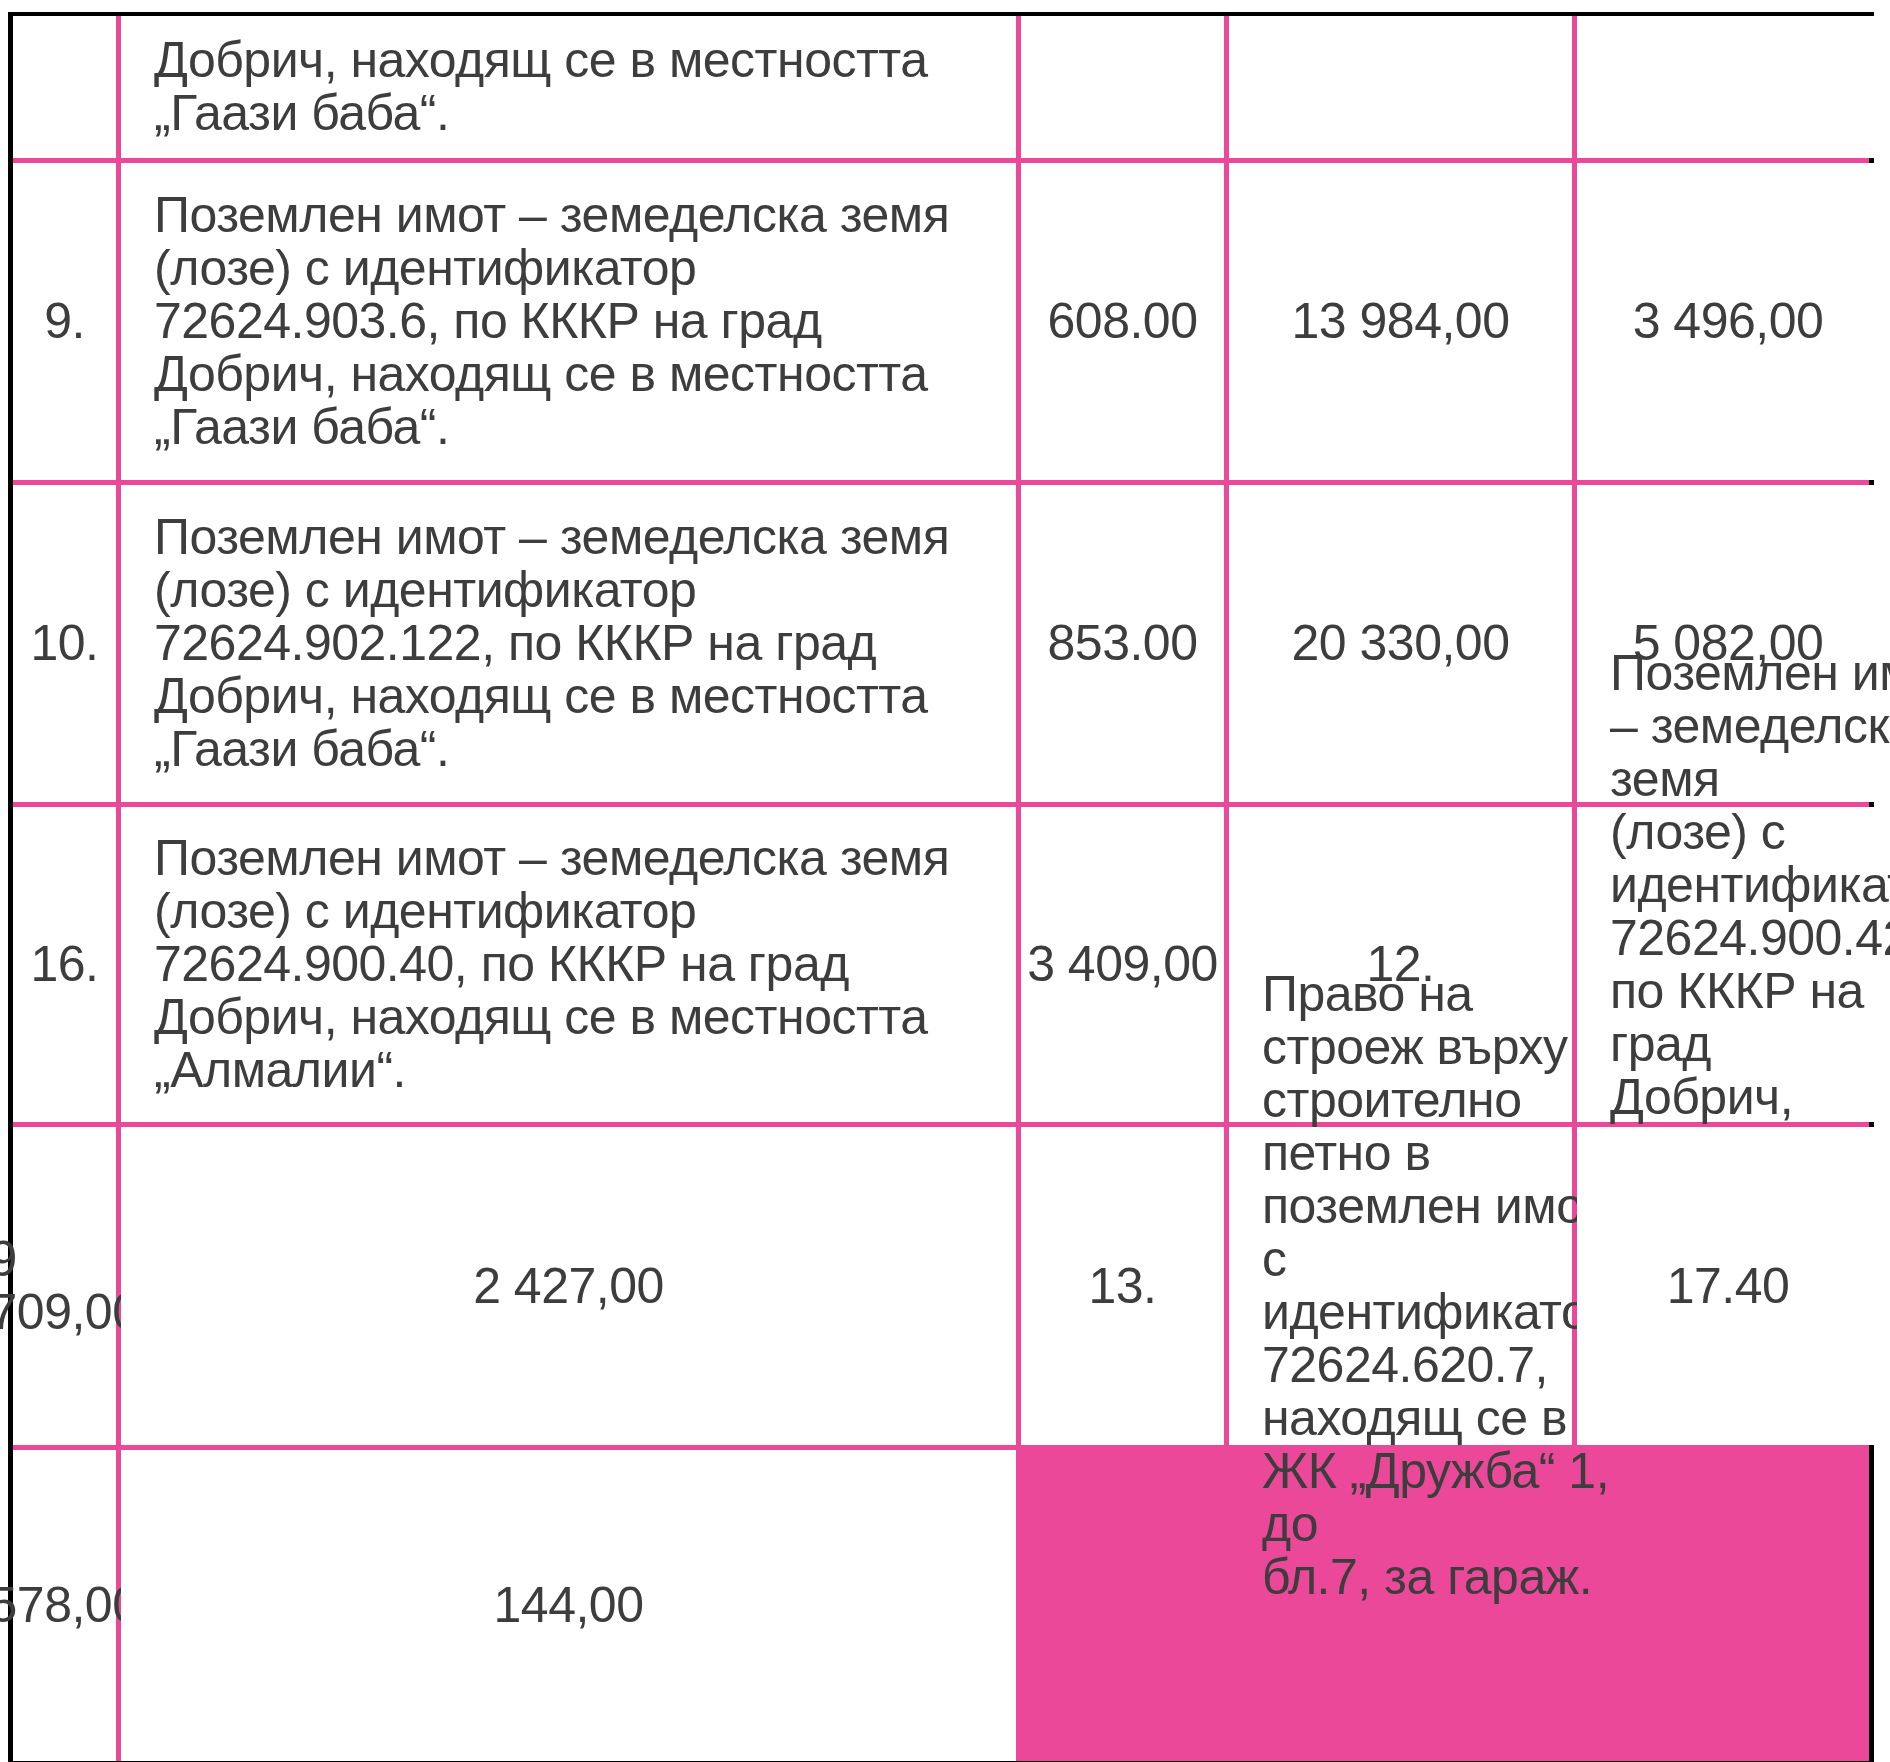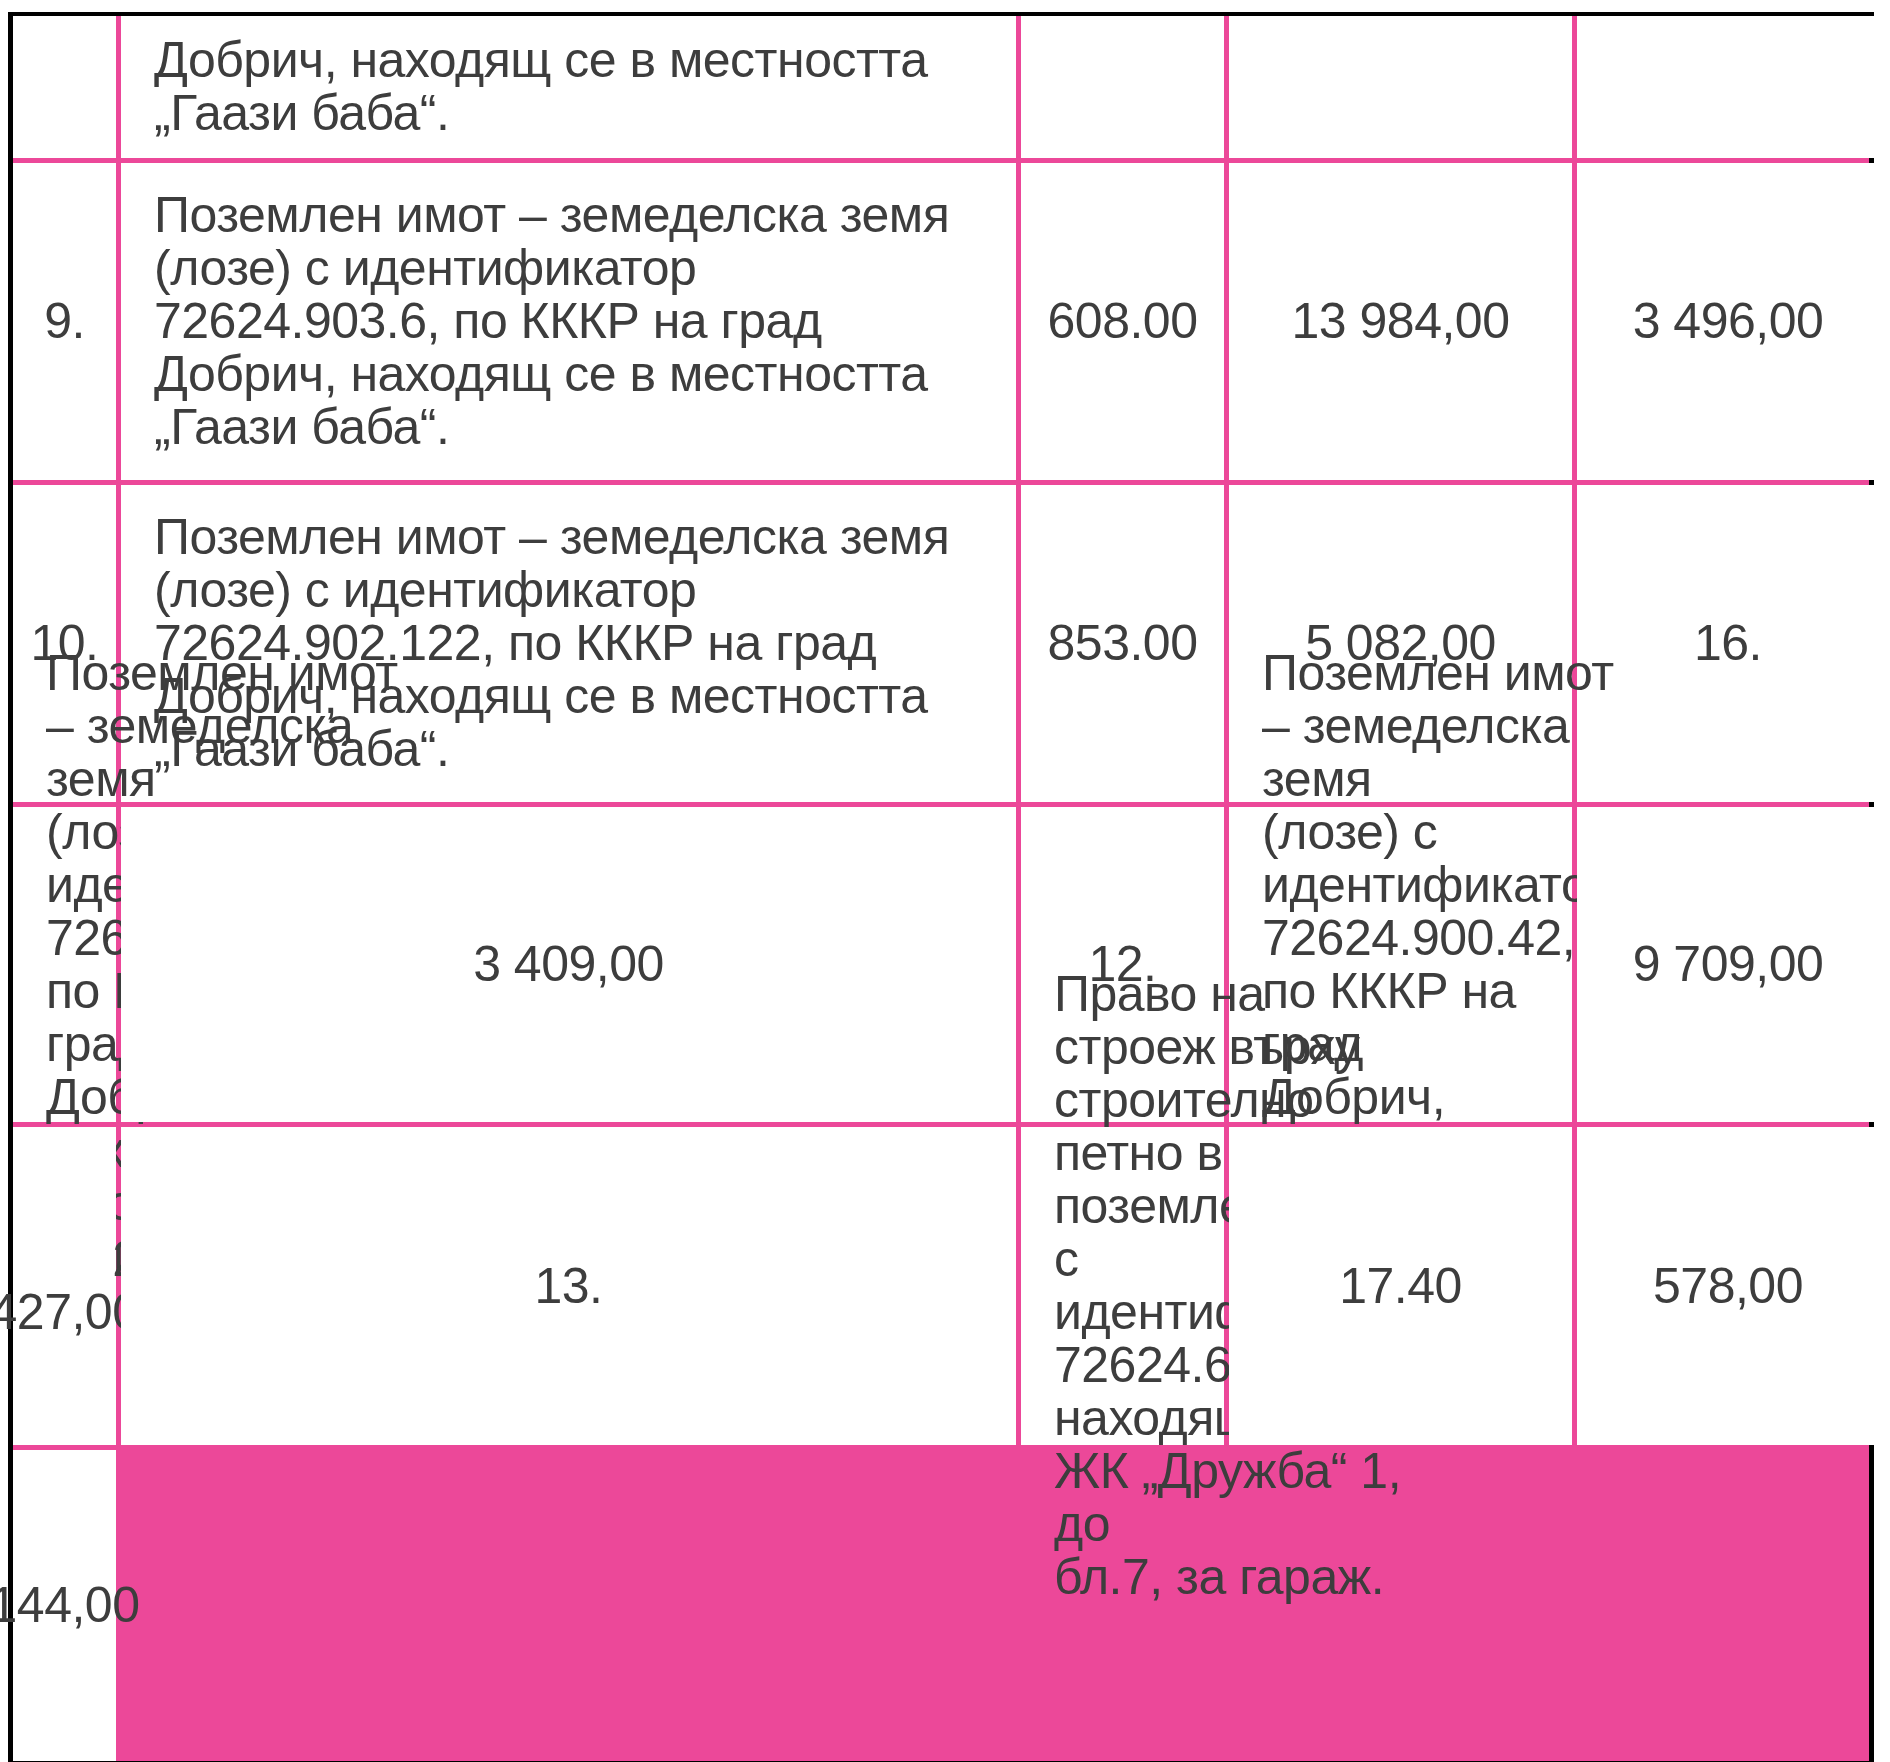--- a/index.html
+++ b/index.html
@@ -38,21 +38,21 @@
   }
   .cell.desc {
     justify-content: flex-start;
     text-align: left;
     padding-left: 33px;
     padding-right: 18px;
     white-space: pre-line;
   }
   .cell.val {
     justify-content: center;
-    text-align: right;
+    text-align: left;
   }
 </style>
 </head>
 <body>
 
 <div class="doc-table">
 
   <div class="cell num"></div>
   <div class="cell desc">Добрич, находящ се в местността
 „Гаази баба“.</div>
@@ -70,20 +70,21 @@
   <div class="cell val">13 984,00</div>
   <div class="cell val">3 496,00</div>
 
   <div class="cell num">10.</div>
   <div class="cell desc">Поземлен имот – земеделска земя
 (лозе) с идентификатор
 72624.902.122, по КККР на град
 Добрич, находящ се в местността
 „Гаази баба“.</div>
   <div class="cell val">853.00</div>
+  <div class="cell val">20 330,00</div>
   <div class="cell val">5 082,00</div>
 
   <div class="cell num">16.</div>
   <div class="cell desc">Поземлен имот – земеделска земя
 (лозе) с идентификатор
 72624.900.40, по КККР на град
 Добрич, находящ се в местността
 „Алмалии“.</div>
   <div class="cell val">3 409,00</div>
 

